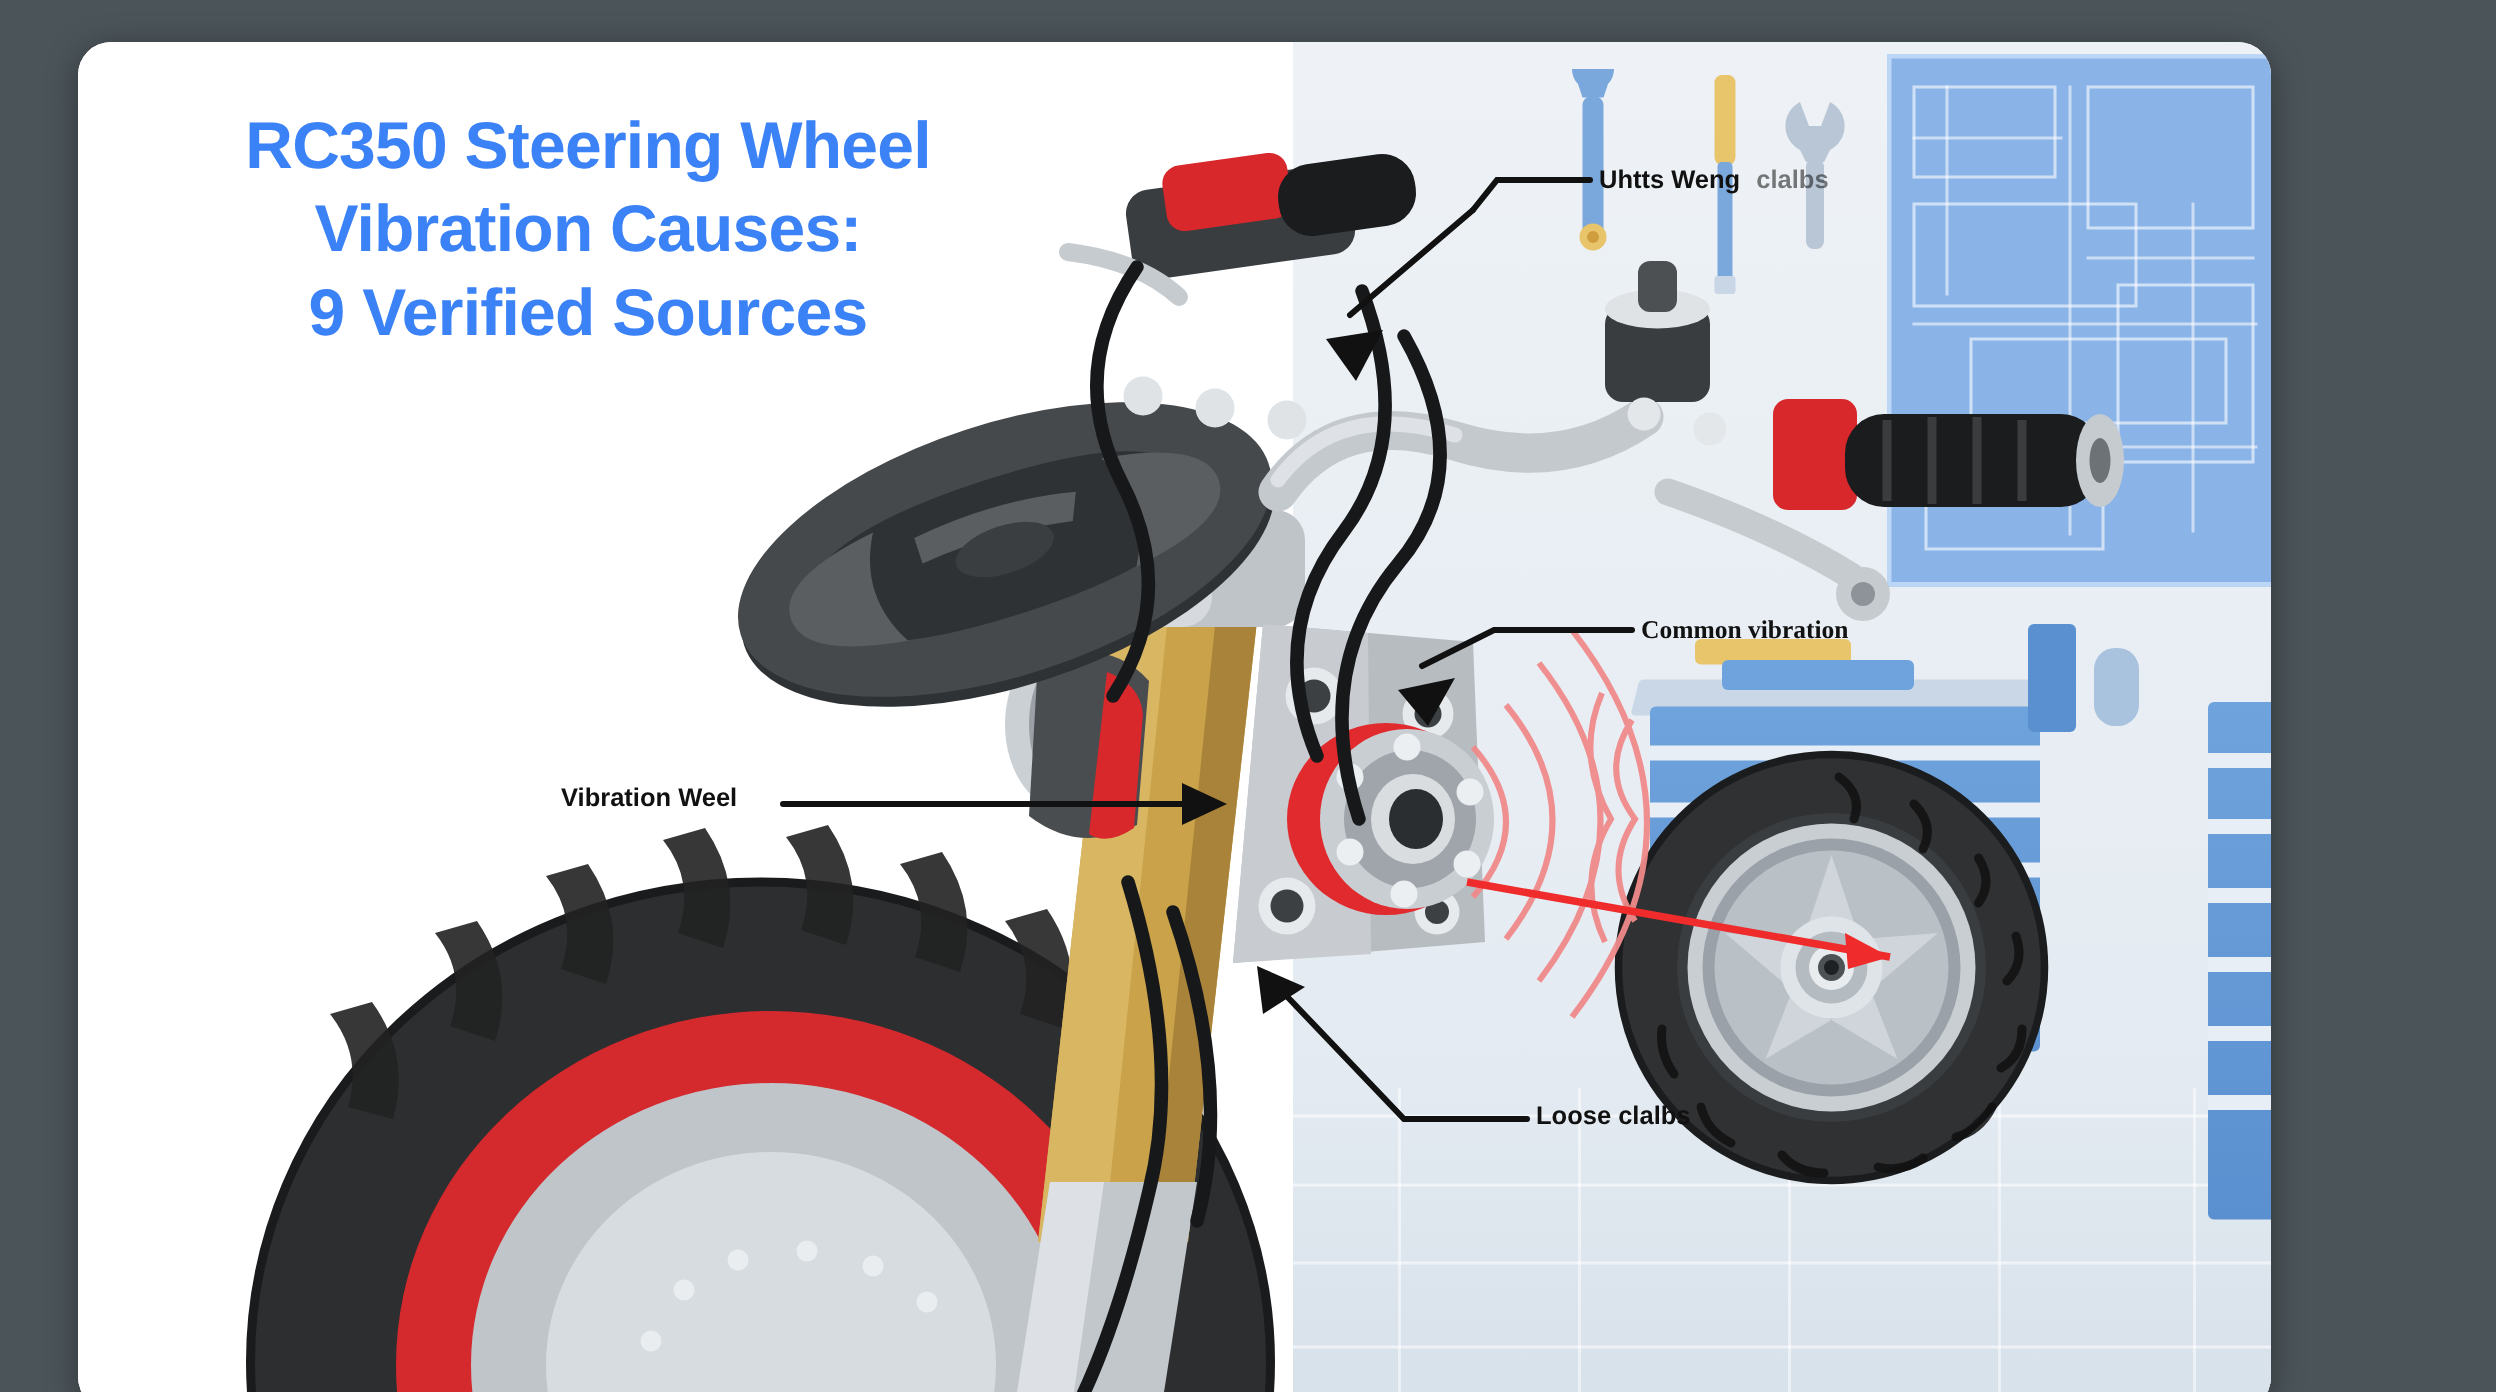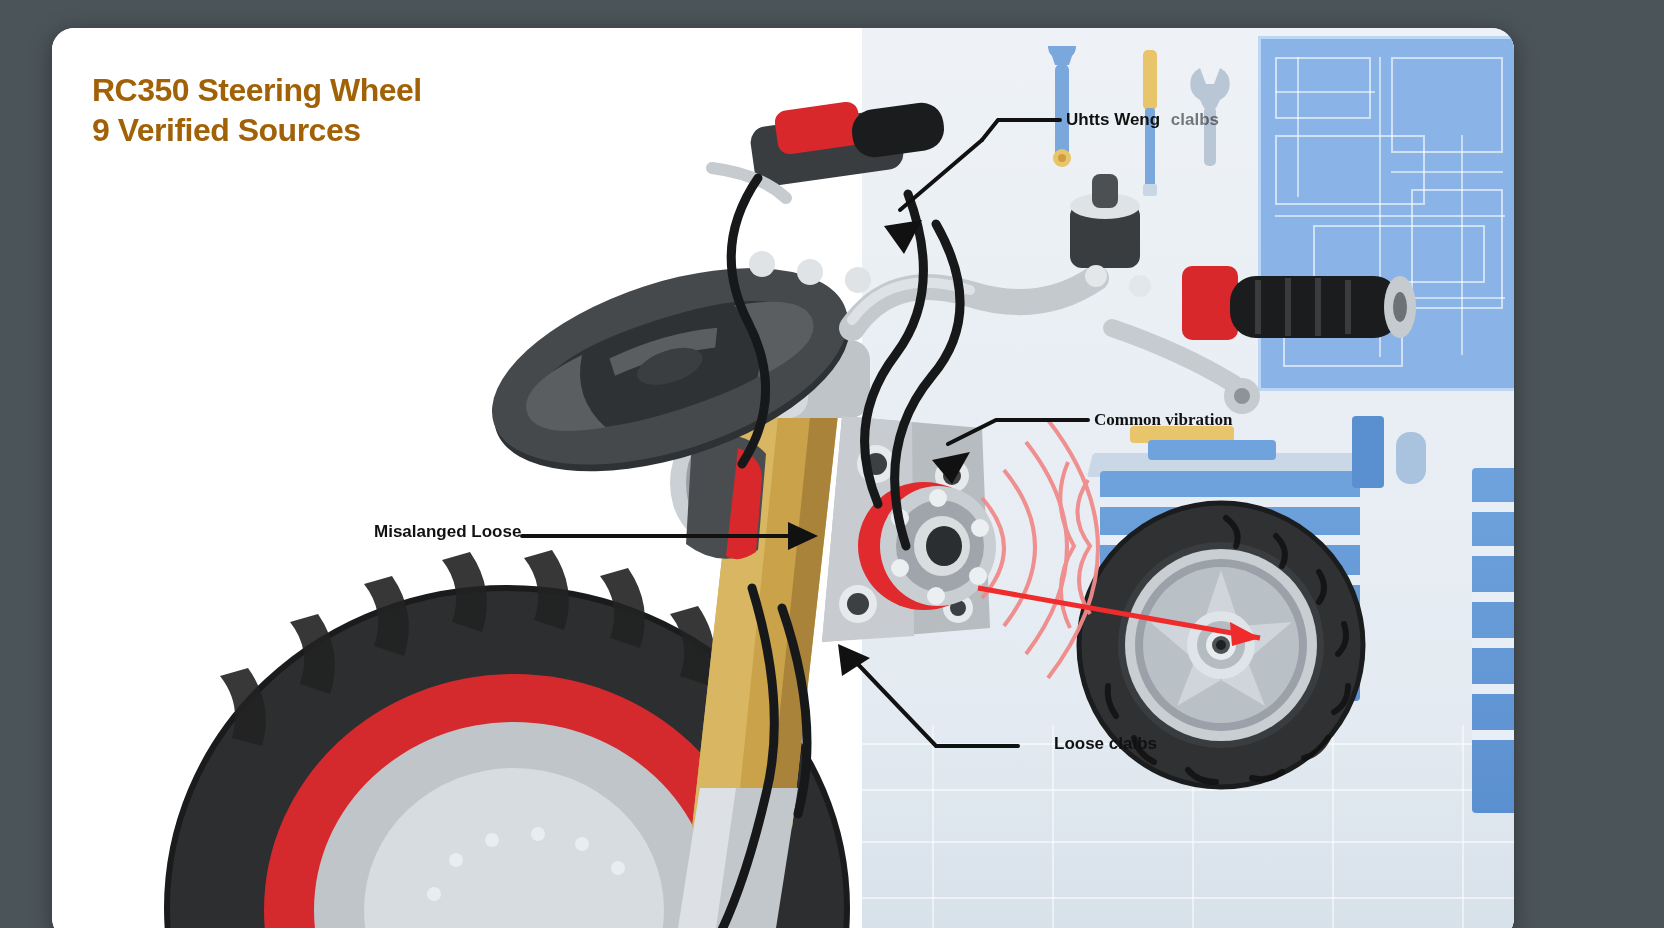--- a/index.html
+++ b/index.html
@@ -79,23 +79,24 @@
   
   .tool-wrench-1, .tool-wrench-2, .tool-screwdriver {
     position: absolute;
   }
   
   .prop { position: absolute; border-radius: 4px; }
 
   
   .title {
     position: absolute; left: 40px; top: 42px; width: 600px;
-    font-size: 32px; line-height: 1.26;
-    font-weight: bold; color: #a16207;
+    font-size: 44px; line-height: 1.26;
+    font-weight: bold; color: #3b82f6;
     letter-spacing: -0.5px;
+    text-align: center;
   }
   .title .ln { display: block; }
 
   
   .anno {
     position: absolute;
     font-size: 17px; font-weight: bold; color: #111;
     white-space: nowrap;
   }
   svg.overlay {
@@ -374,34 +375,35 @@
       <g fill="#111">
         <polygon points="832,198 870,192 852,226"></polygon>
         <polygon points="880,432 918,424 900,456"></polygon>
         <polygon points="766,508 736,494 736,522"></polygon>
         <polygon points="786,616 818,630 790,648"></polygon>
       </g>
     </svg>
 
     <div class="title">
       <span class="ln">RC350 Steering Wheel</span>
+      <span class="ln">Vibration Causes:</span>
       <span class="ln">9 Verified Sources</span>
     </div>
 
     <div class="anno" style="left:1014px; top:82px;">
       <span>Uhtts Weng</span>
       <span style="opacity:.55; margin-left:6px;">clalbs</span>
     </div>
 
     <div class="anno" style="left:1042px; top:382px;font-family:Liberation Serif, serif;">
       <span>Common vibration</span>
     </div>
 
     <div class="anno" style="left:322px; top:494px;">
-      <span>Misalanged Loose</span>
-    </div>
-
-    <div class="anno" style="left:1002px; top:706px;">
+      <span>Vibration Weel</span>
+    </div>
+
+    <div class="anno" style="left:972px; top:706px;">
       <span>Loose clalbs</span>
     </div>
 
   </div>
 </div>
 
 </body></html>

